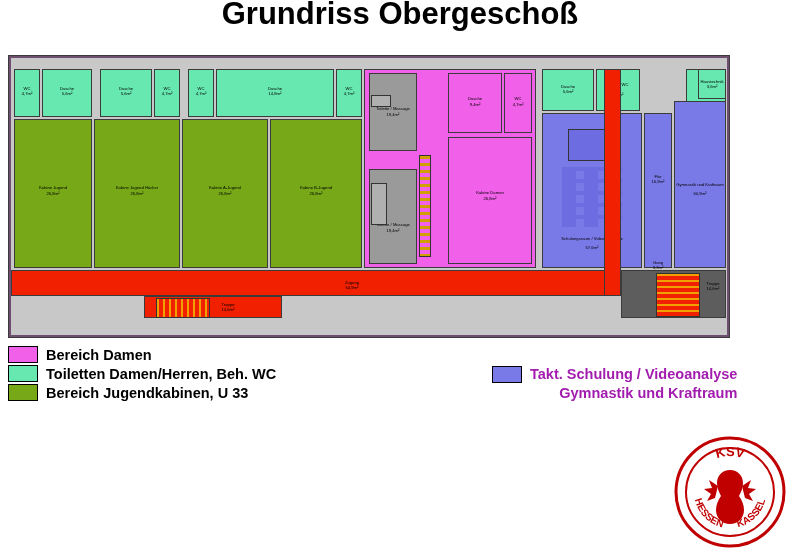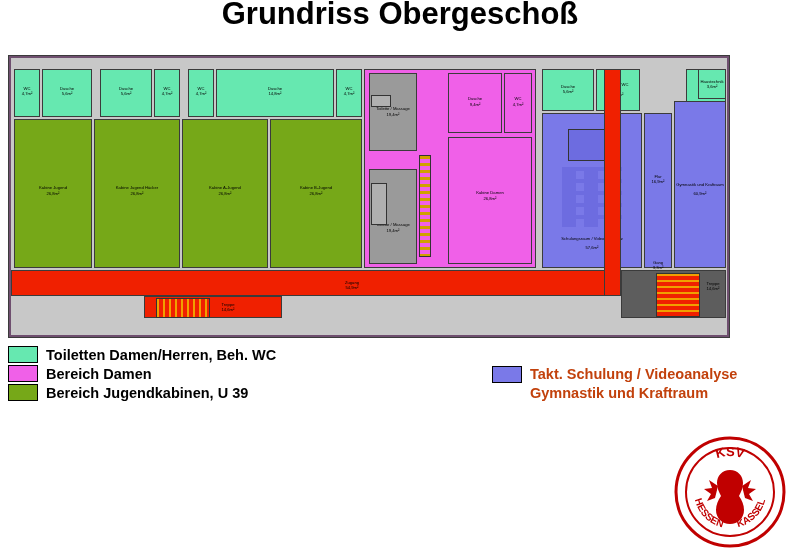--- a/index.html
+++ b/index.html
@@ -35,21 +35,21 @@
   .grey{background:#7d7d7d;}
   .dkgrey{background:#5d5d5d;}
   .wall{background:#6f4f6f;}
   
   #legend{position:absolute;left:8px;top:346px;width:784px;}
   .lgrow{display:flex;align-items:center;margin-bottom:2px;}
   .sw{width:28px;height:15px;border:1px solid #000;margin-right:8px;flex:0 0 auto;}
   .lgtext{font-size:14.5px;font-weight:bold;color:#000;}
   #legend-right{position:absolute;left:492px;top:365px;display:flex;align-items:flex-start;}
   #legend-right .sw{margin-top:1px;}
-  .lgtext2{font-size:14.5px;font-weight:bold;color:#c2410c;line-height:19px;}
+  .lgtext2{font-size:14.5px;font-weight:bold;color:#a21caf;line-height:19px;text-align:right;}
   
   #logo{position:absolute;right:14px;bottom:8px;width:112px;height:112px;}
 </style>
 </head>
 <body>
 
 <div id="title">Grundriss Obergeschoß</div>
 
 <div id="plan">
 
@@ -182,30 +182,30 @@
   <div class="lbl" style="top:205px;left:620px;width:60px;">Gang</div>
   <div class="lbl" style="top:210px;left:620px;width:60px;">3,3m²</div>
 
   <div style="position:absolute;left:363px;top:40px;width:18px;height:10px;border:1px solid #333;background:#b0b0b0;"></div>
   <div style="position:absolute;left:363px;top:128px;width:14px;height:40px;border:1px solid #333;background:#b0b0b0;"></div>
   <div style="position:absolute;left:411px;top:100px;width:10px;height:100px;background:repeating-linear-gradient(to bottom,#d0a000 0 3px,#f060e8 3px 7px);border:1px solid #333;"></div>
 </div>
 
 <div id="legend">
   <div class="lgrow">
+    <div class="sw" style="background:#f060e8;"></div>
+    <div class="lgtext">Bereich Damen</div>
+  </div>
+  <div class="lgrow">
     <div class="sw" style="background:#66e8b0;"></div>
     <div class="lgtext">Toiletten Damen/Herren, Beh. WC</div>
   </div>
   <div class="lgrow">
-    <div class="sw" style="background:#f060e8;"></div>
-    <div class="lgtext">Bereich Damen</div>
-  </div>
-  <div class="lgrow">
     <div class="sw" style="background:#76a818;"></div>
-    <div class="lgtext">Bereich Jugendkabinen, U 39</div>
+    <div class="lgtext">Bereich Jugendkabinen, U 33</div>
   </div>
 </div>
 
 <div id="legend-right">
   <div class="sw" style="background:#7a79e8;"></div>
   <div>
     <div class="lgtext2">Takt. Schulung / Videoanalyse</div>
     <div class="lgtext2">Gymnastik und Kraftraum</div>
   </div>
 </div>

